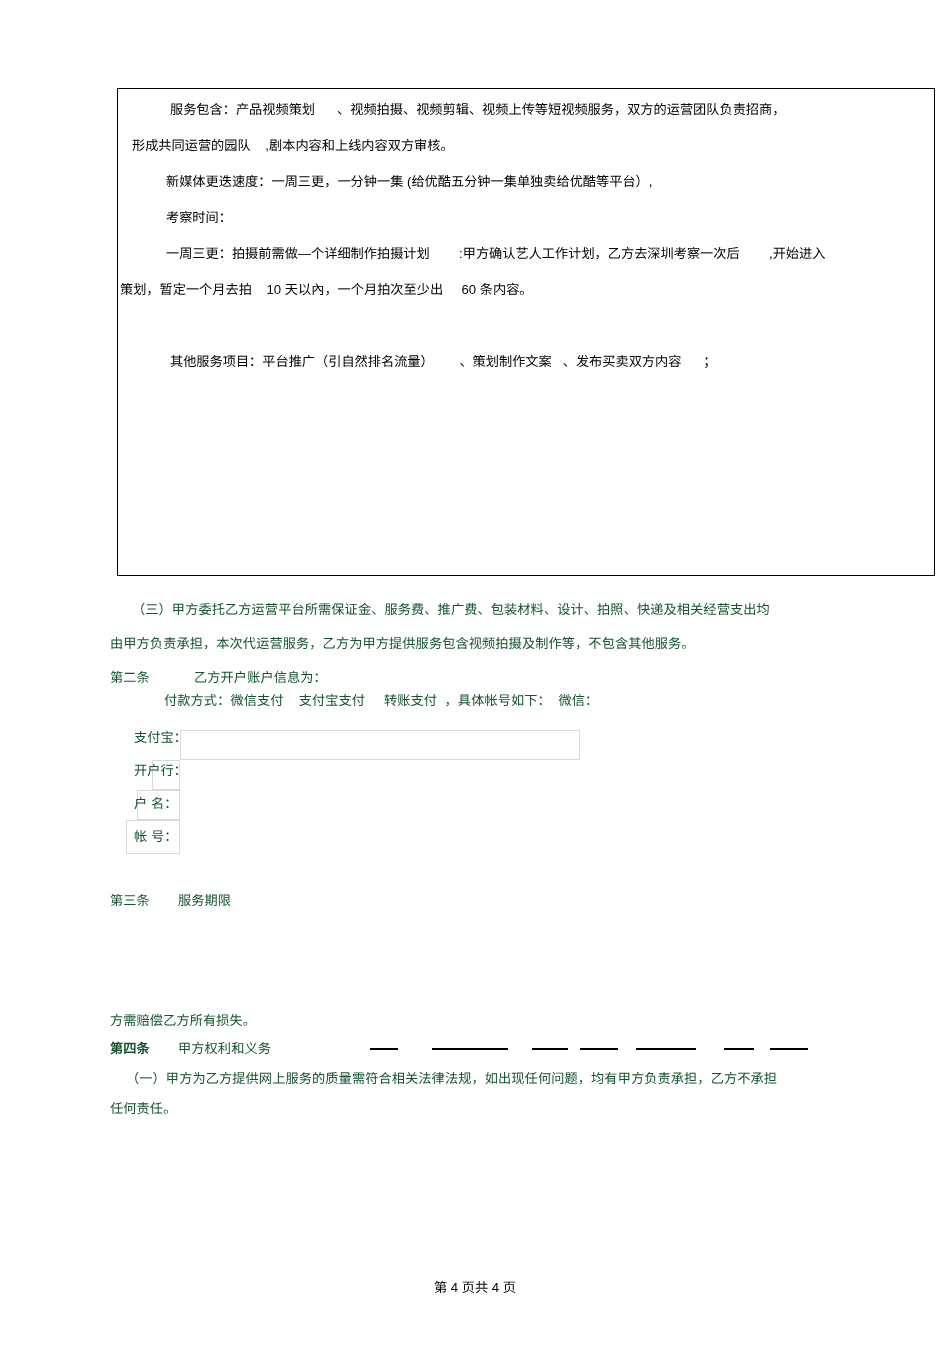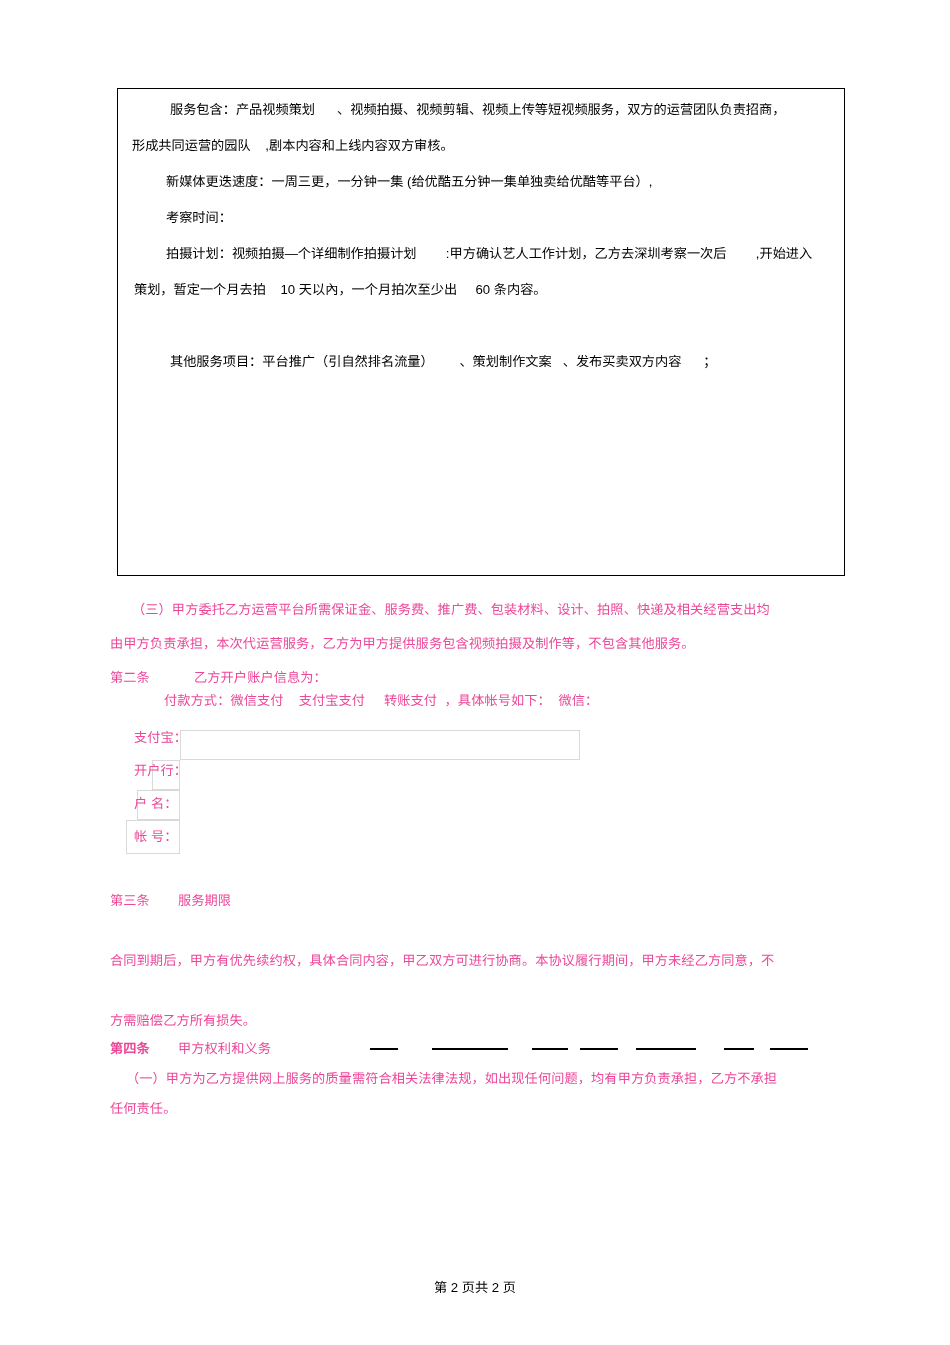--- a/index.html
+++ b/index.html
@@ -22,30 +22,30 @@
     overflow: hidden;
     box-sizing: border-box;
   }
 
   
   .tx {
     font-size: 13.2px;
     line-height: 1;
     letter-spacing: 0.1px;
     white-space: pre;
-    color: #ec4899;
+    color: #14532d;
     text-align: right;
   }
 
   
   .service-box {
     position: absolute;
     left: 117px;
     top: 88px;
-    width: 728px;
+    width: 818px;
     height: 488px;
     border: 1px solid #000000;
     box-sizing: border-box;
     background: #ffffff;
   }
   .service-box .line {
     position: absolute;
     white-space: pre;
     font-size: 13.2px;
     line-height: 1;
@@ -103,22 +103,22 @@
 </head>
 <body>
 
 <div class="page">
 
   <div class="service-box">
     <div class="line" style="left:52px; top:14px;">服务包含：产品视频策划      、视频拍摄、视频剪辑、视频上传等短视频服务，双方的运营团队负责招商，</div>
     <div class="line" style="left:2px;  top:50px;margin-left:12px;">形成共同运营的园队    ,剧本内容和上线内容双方审核。</div>
     <div class="line" style="left:48px; top:86px;">新媒体更迭速度：一周三更，一分钟一集 (给优酷五分钟一集单独卖给优酷等平台）,</div>
     <div class="line" style="left:48px; top:122px;">考察时间：</div>
-    <div class="line" style="left:48px; top:158px;">拍摄计划：视频拍摄—个详细制作拍摄计划        :甲方确认艺人工作计划，乙方去深圳考察一次后        ,开始进入</div>
-    <div class="line" style="left:16px;  top:194px;">策划，暂定一个月去拍    10 天以內，一个月拍次至少出     60 条内容。</div>
+    <div class="line" style="left:48px; top:158px;">一周三更：拍摄前需做—个详细制作拍摄计划        :甲方确认艺人工作计划，乙方去深圳考察一次后        ,开始进入</div>
+    <div class="line" style="left:2px;  top:194px;">策划，暂定一个月去拍    10 天以內，一个月拍次至少出     60 条内容。</div>
     <div class="line" style="left:52px; top:266px;">其他服务项目：平台推广（引自然排名流量）       、策划制作文案   、发布买卖双方内容      ；</div>
   </div>
 
   <div class="body-line tx" style="left:132px; top:603px;">（三）甲方委托乙方运营平台所需保证金、服务费、推广费、包装材料、设计、拍照、快递及相关经营支出均</div>
   <div class="body-line tx" style="left:110px; top:637px;">由甲方负责承担，本次代运营服务，乙方为甲方提供服务包含视频拍摄及制作等，不包含其他服务。</div>
 
   <div class="body-line tx" style="left:110px; top:671px;">第二条</div>
   <div class="body-line tx" style="left:194px; top:671px;">乙方开户账户信息为：</div>
   <div class="body-line tx" style="left:164px; top:694px;">付款方式：微信支付    支付宝支付     转账支付  ，具体帐号如下：  微信：</div>
 
@@ -127,33 +127,32 @@
   <div class="acct-frame" style="left:137px; top:790px; width:43px; height:30px;"></div>
   <div class="acct-frame" style="left:126px; top:820px; width:54px; height:34px;"></div>
 
   <div class="acct-label tx" style="left:134px; top:731px;">支付宝：</div>
   <div class="acct-label tx" style="left:134px; top:764px;">开户行：</div>
   <div class="acct-label tx" style="left:134px; top:797px;">户 名：</div>
   <div class="acct-label tx" style="left:134px; top:830px;">帐 号：</div>
 
   <div class="body-line tx" style="left:110px; top:894px;">第三条</div>
   <div class="body-line tx" style="left:178px; top:894px;">服务期限</div>
-  <div class="body-line tx" style="left:110px; top:954px;">合同到期后，甲方有优先续约权，具体合同内容，甲乙双方可进行协商。本协议履行期间，甲方未经乙方同意，不</div>
   <div class="body-line tx" style="left:110px; top:1014px;">方需赔偿乙方所有损失。</div>
 
   <div class="body-line tx" style="left:110px; top:1042px;font-weight:bold;">第四条</div>
   <div class="body-line tx" style="left:178px; top:1042px;">甲方权利和义务</div>
   <div class="dash-run" style="left:370px; top:1042px; height:14px;">
       <i style="width: 28px; margin-left: 0px;"></i>
       <i style="width: 76px; margin-left: 34px;"></i>
       <i style="width: 36px; margin-left: 24px;"></i>
       <i style="width: 38px; margin-left: 12px;"></i>
       <i style="width: 60px; margin-left: 18px;"></i>
       <i style="width: 30px; margin-left: 28px;"></i>
       <i style="width: 38px; margin-left: 16px;"></i>
     </div>
 
   <div class="body-line tx" style="left:126px; top:1072px;">（一）甲方为乙方提供网上服务的质量需符合相关法律法规，如出现任何问题，均有甲方负责承担，乙方不承担</div>
   <div class="body-line tx" style="left:110px; top:1102px;">任何责任。</div>
 
-  <div class="footer">第 2 页共 2 页</div>
+  <div class="footer">第 4 页共 4 页</div>
 
 </div>
 
 </body></html>

